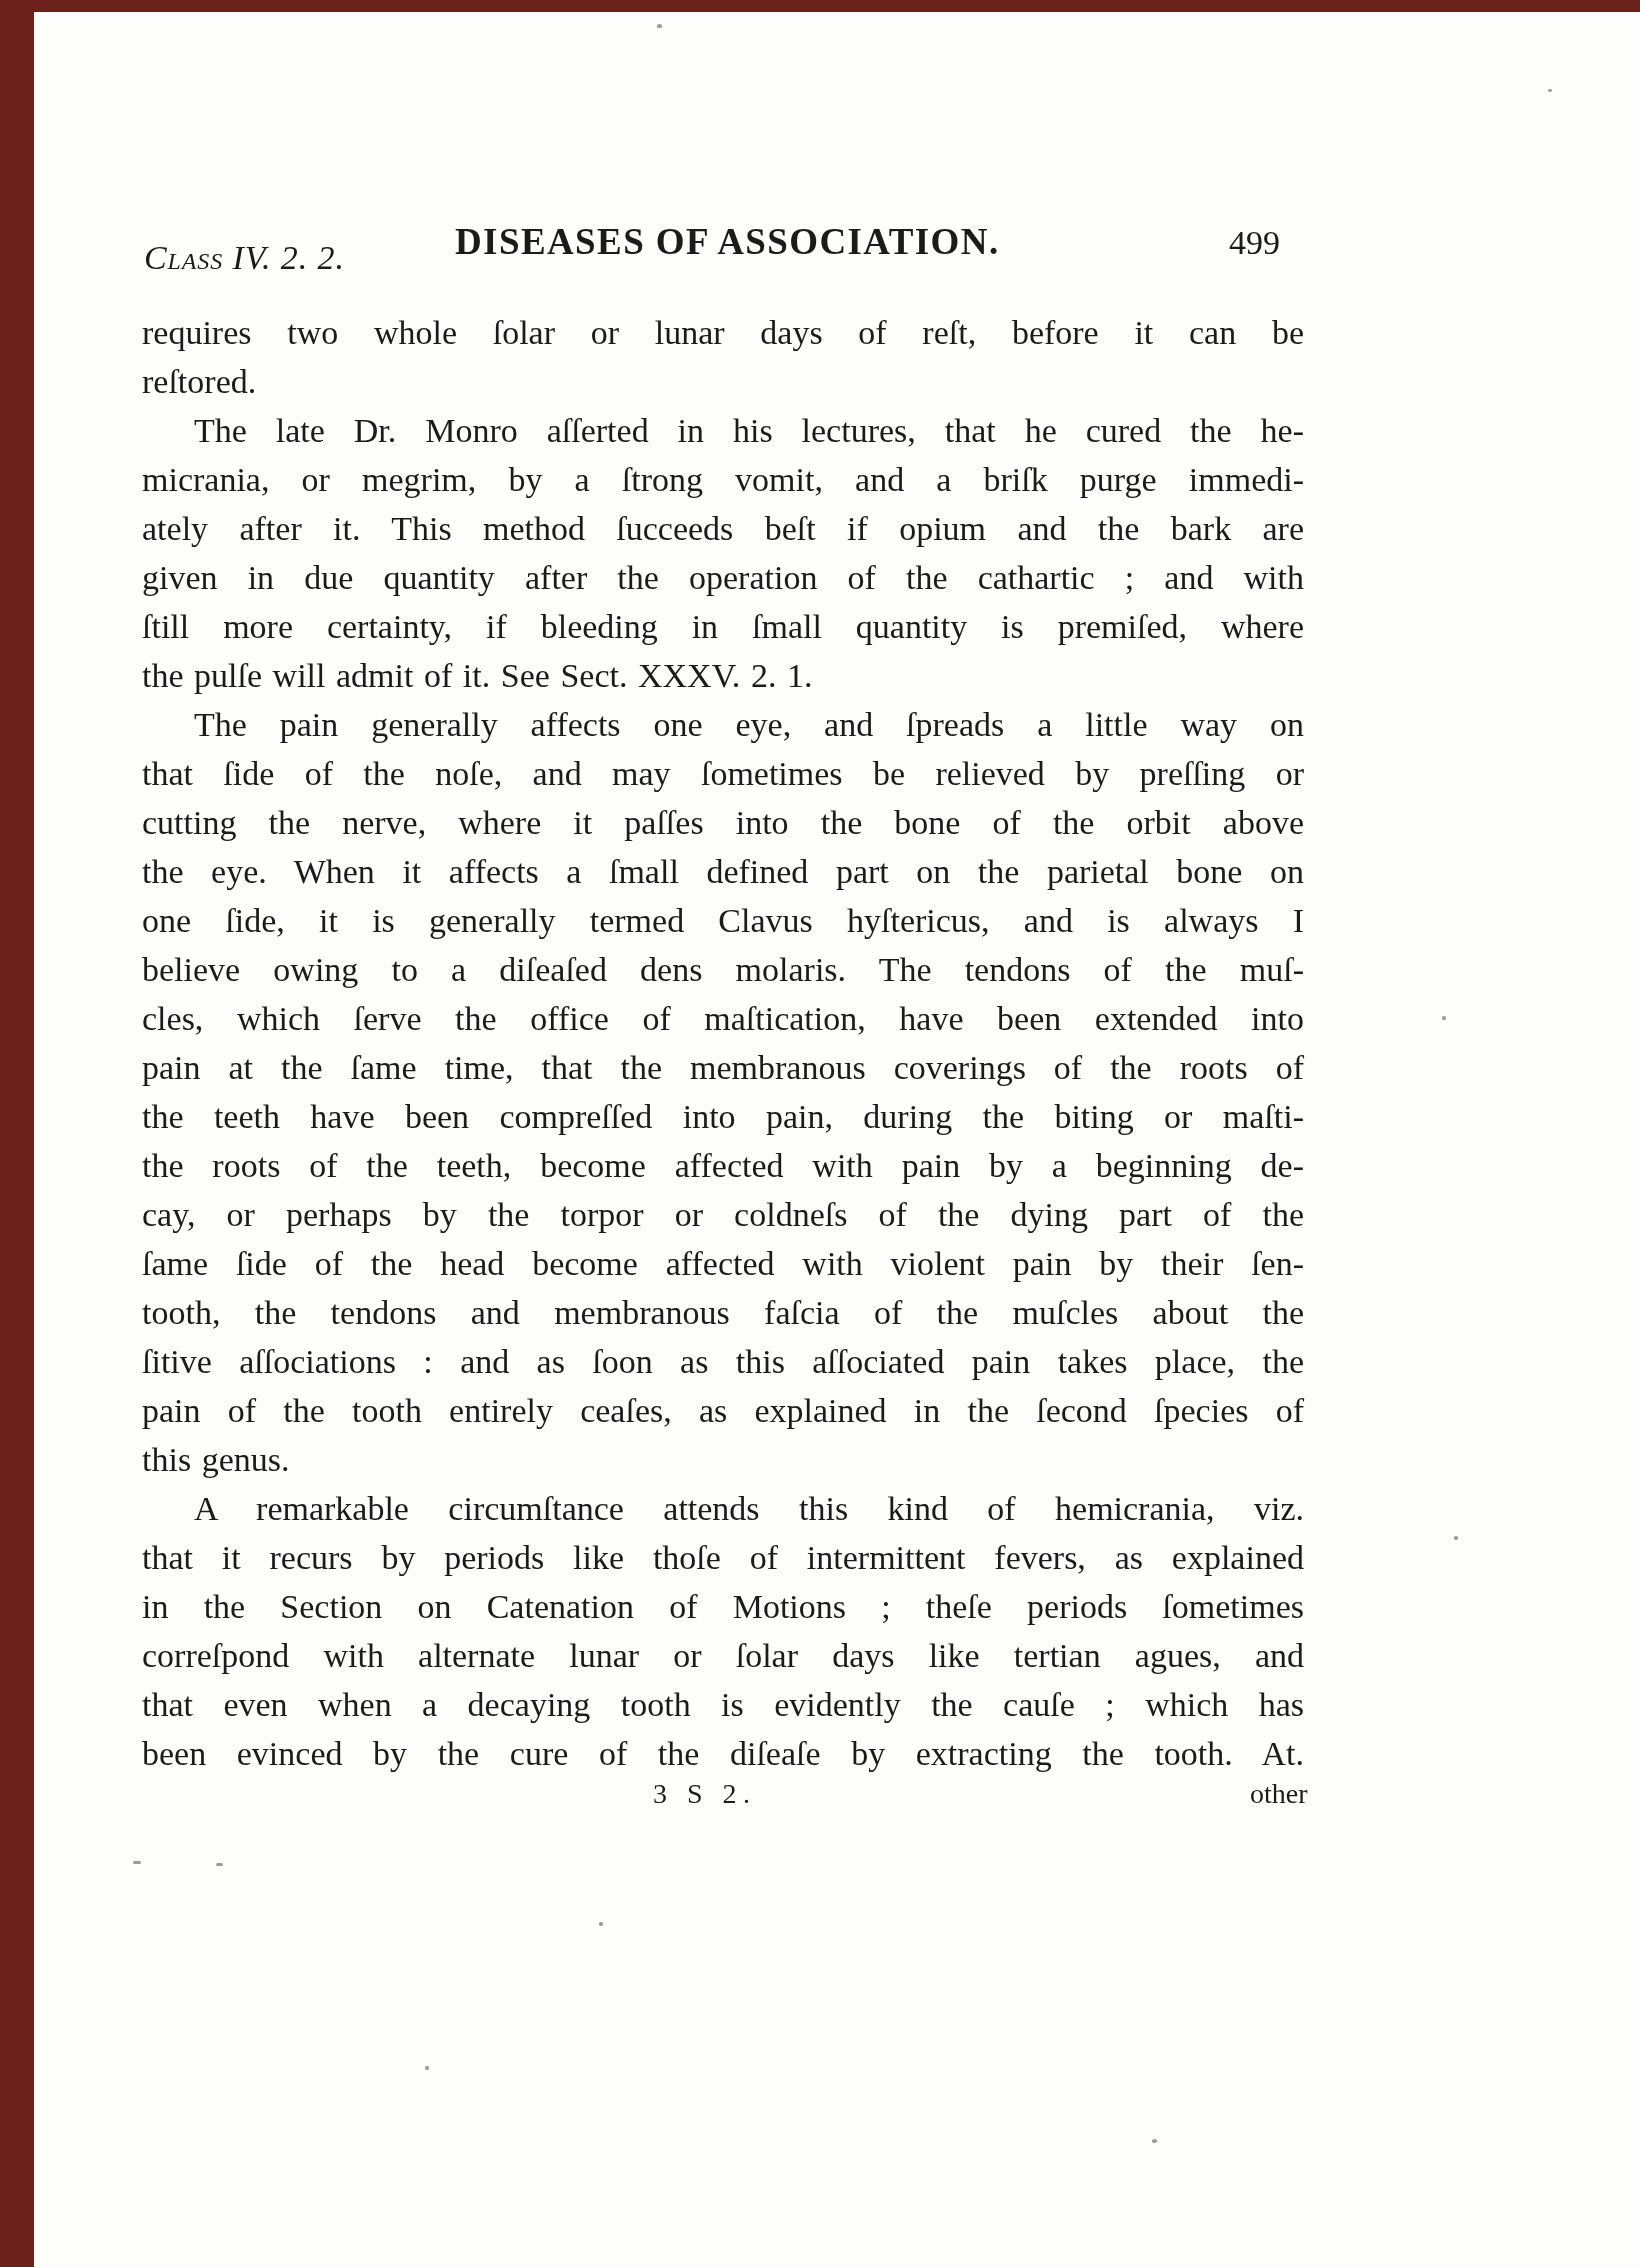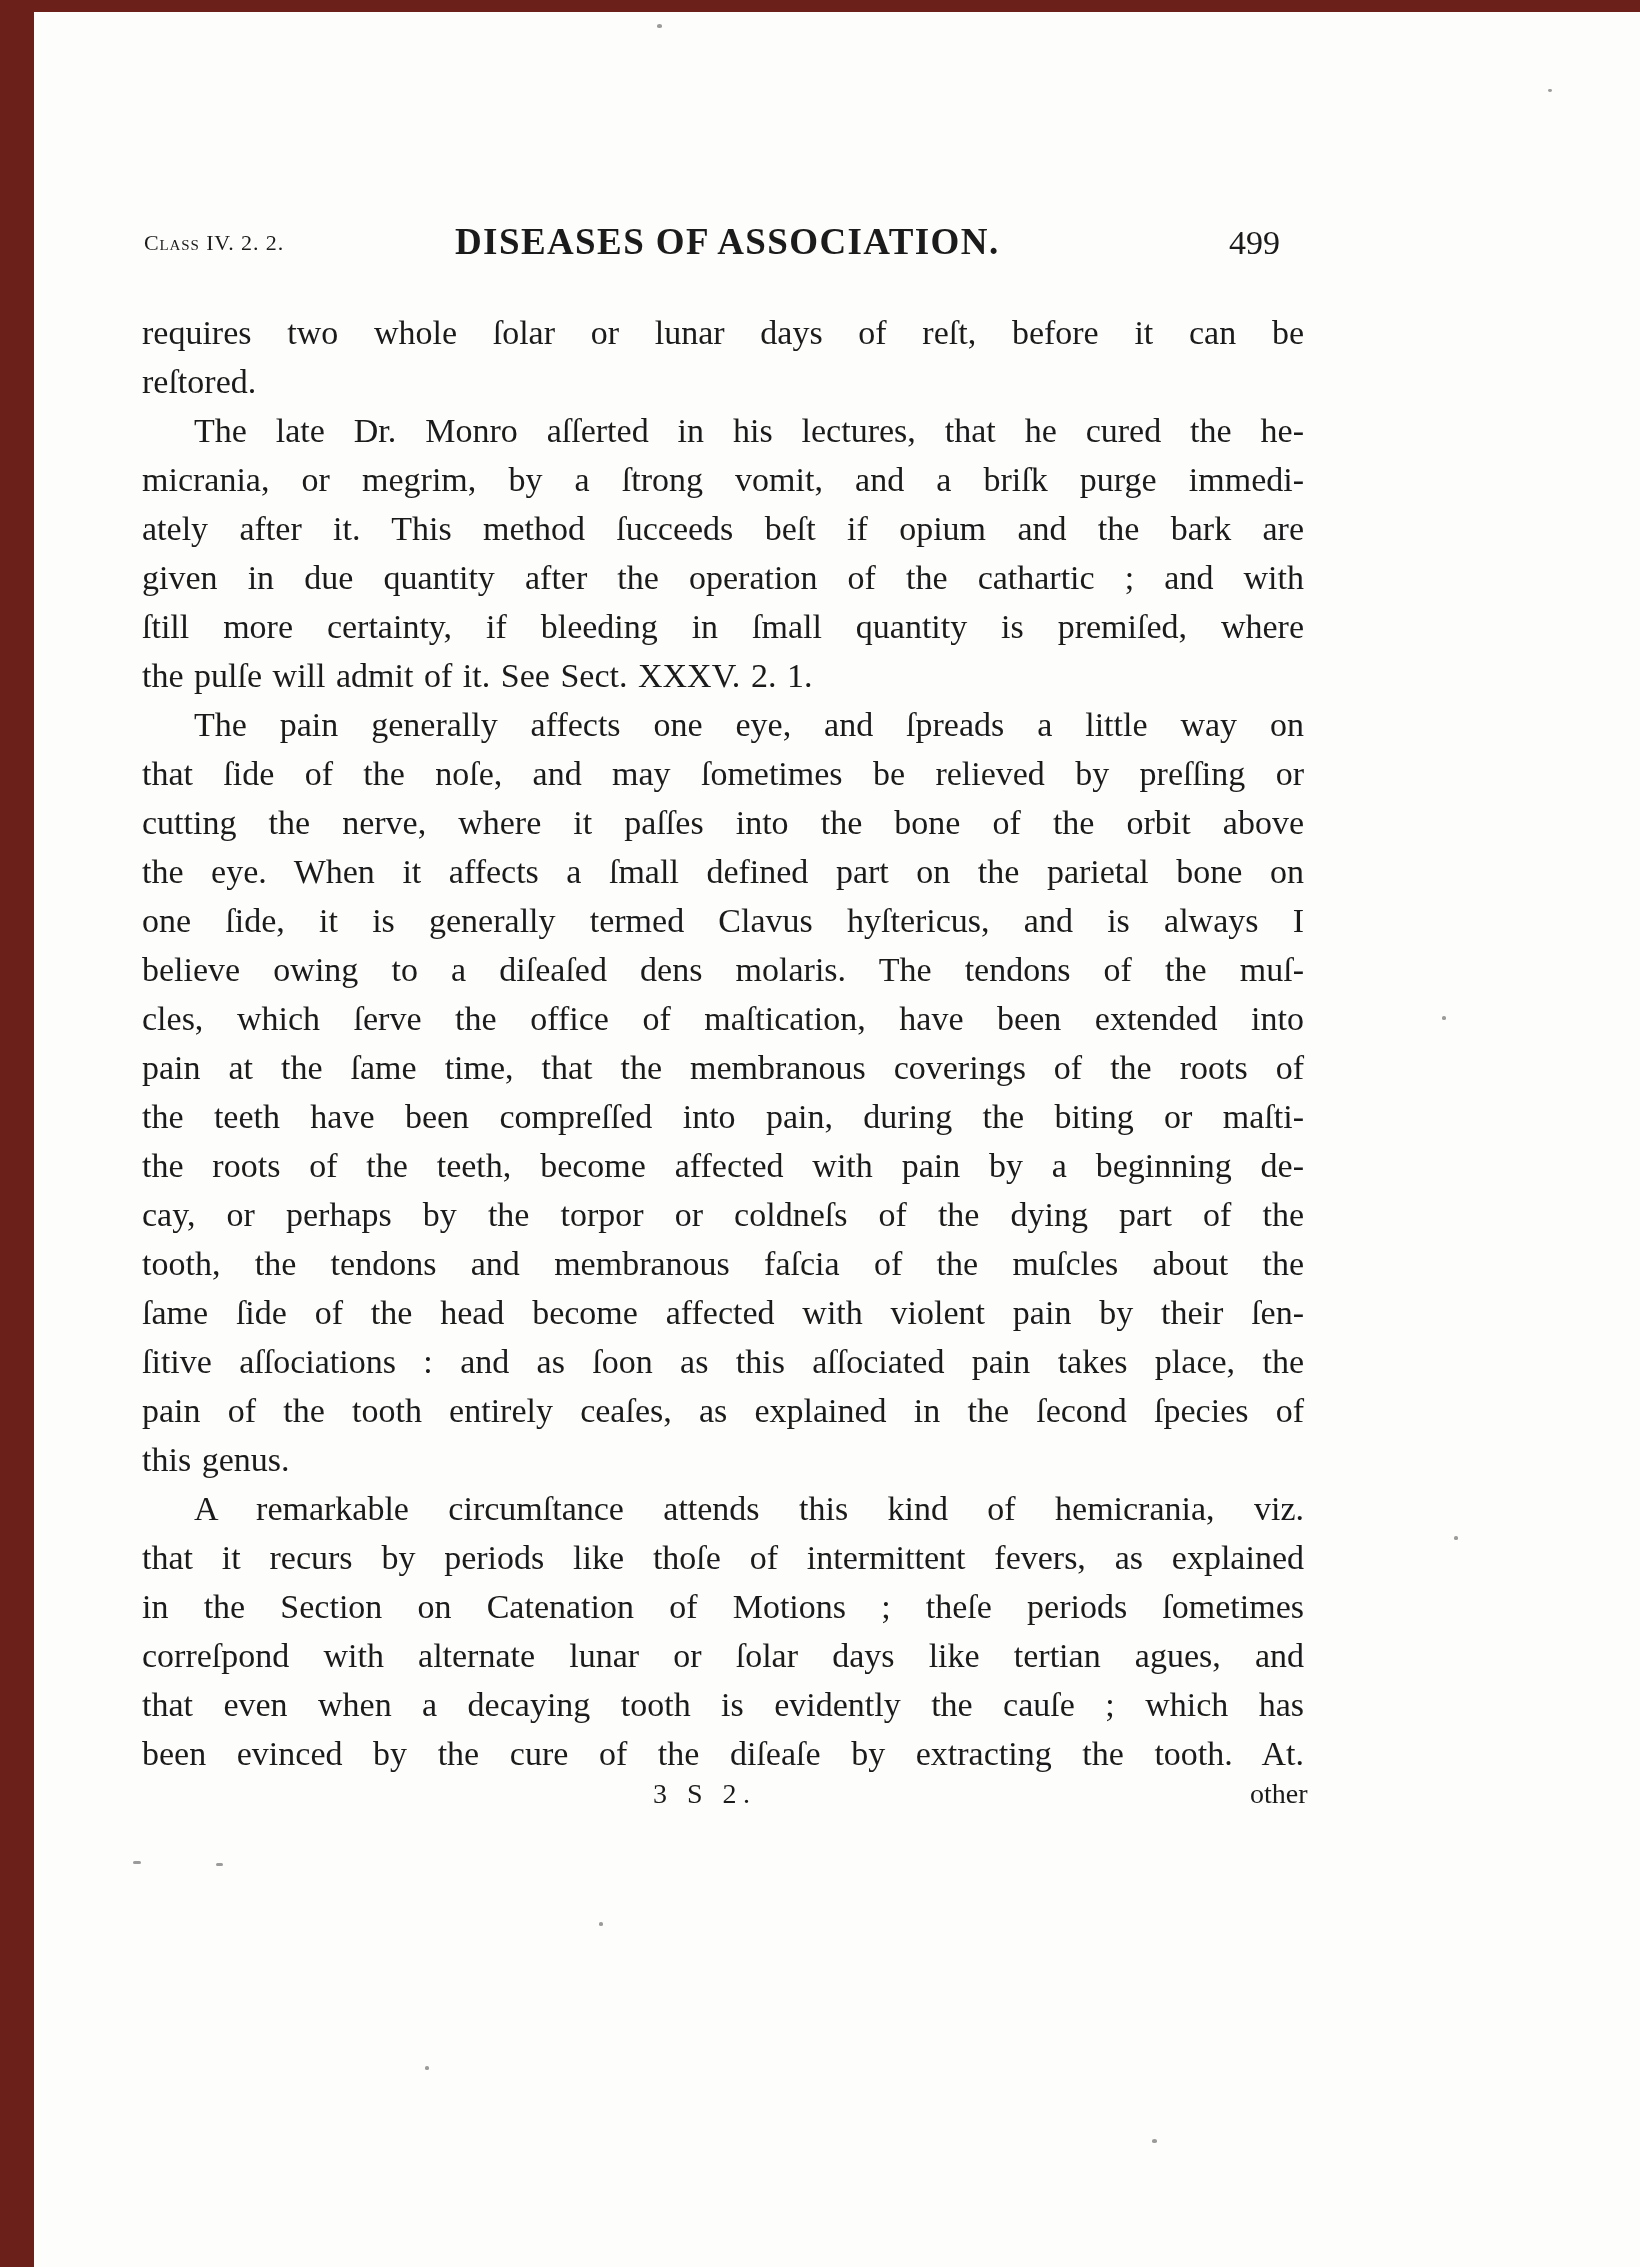--- a/index.html
+++ b/index.html
@@ -8,21 +8,21 @@
     background:#fdfdfc; overflow:hidden;
     font-family:"Liberation Serif", "DejaVu Serif", serif;
     color:#1b1b1b;
   }
   .edge-left { position:absolute; left:0; top:0; width:34px; height:2267px; background:#6b211a; }
   .edge-top  { position:absolute; left:0; top:0; width:1641px; height:12px;  background:#6b211a; }
 
   .content { position:absolute; left:142px; top:222px; width:1162px; }
 
   .running-head { position:relative; height:86px; }
-  .class-label  { position:absolute; left:1.9px; top:8px; font-size:22px; font-variant:small-caps; letter-spacing:0.9px; }
+  .class-label  { position:absolute; left:1.9px; top:17px; font-size:34px; font-variant:small-caps; letter-spacing:0.9px;font-style:italic; }
   .head-title   { position:absolute; left:313px; top:-1.9px; font-size:37px; font-weight:bold; letter-spacing:1.4px; }
   .page-number  { position:absolute; left:1087px; top:1.9px; font-size:34px; }
 
   .body-text .line {
     font-size:34px; line-height:49px; height:49px;
     text-align:justify; text-align-last:justify;
     word-spacing:0.06em; white-space:normal;
   }
   .body-text .line.end { text-align-last:left; }
   .body-text .line.indent { padding-left:52px; }
@@ -63,22 +63,22 @@
       <div class="line">that ſide of the noſe, and may ſometimes be relieved by preſſing or</div>
       <div class="line">cutting the nerve, where it paſſes into the bone of the orbit above</div>
       <div class="line">the eye.  When it affects a ſmall defined part on the parietal bone on</div>
       <div class="line">one ſide, it is generally termed Clavus hyſtericus, and is always I</div>
       <div class="line">believe owing to a diſeaſed dens molaris.  The tendons of the muſ-</div>
       <div class="line">cles, which ſerve the office of maſtication, have been extended into</div>
       <div class="line">pain at the ſame time, that the membranous coverings of the roots of</div>
       <div class="line">the teeth have been compreſſed into pain, during the biting or maſti-</div>
       <div class="line">the roots of the teeth, become affected with pain by a beginning de-</div>
       <div class="line">cay, or perhaps by the torpor or coldneſs of the dying part of the</div>
+      <div class="line">ſame ſide of the head become affected with violent pain by their ſen-</div>
       <div class="line">tooth, the tendons and membranous faſcia of the muſcles about the</div>
-      <div class="line">ſame ſide of the head become affected with violent pain by their ſen-</div>
       <div class="line">ſitive aſſociations : and as ſoon as this aſſociated pain takes place, the</div>
       <div class="line">pain of the tooth entirely ceaſes, as explained in the ſecond ſpecies of</div>
       <div class="line end">this genus.</div>
 
       <div class="line indent">A remarkable circumſtance attends this kind of hemicrania, viz.</div>
       <div class="line">that it recurs by periods like thoſe of intermittent fevers, as explained</div>
       <div class="line">in the Section on Catenation of Motions ; theſe periods ſometimes</div>
       <div class="line">correſpond with alternate lunar or ſolar days like tertian agues, and</div>
       <div class="line">that even when a decaying tooth is evidently the cauſe ; which has</div>
       <div class="line">been evinced by the cure of the diſeaſe by extracting the tooth.  At.</div>

